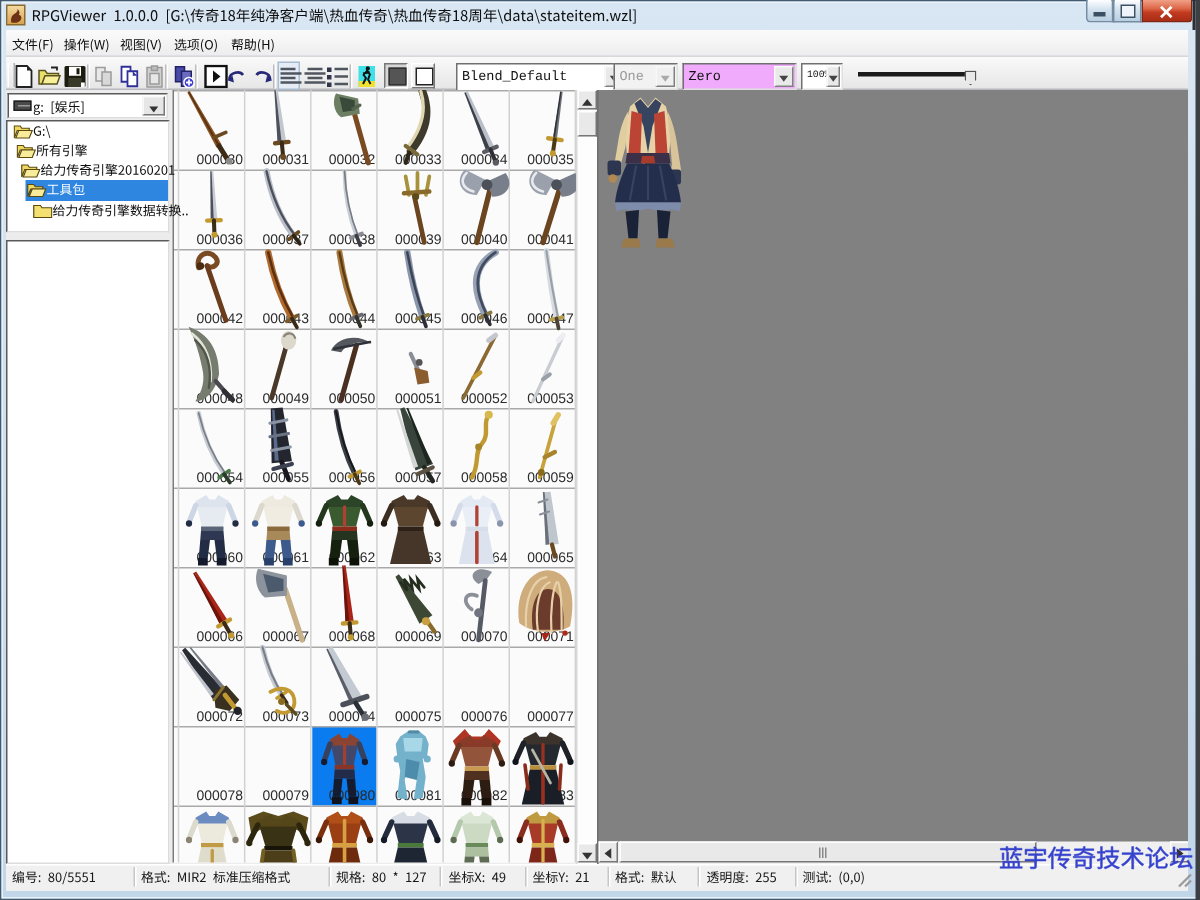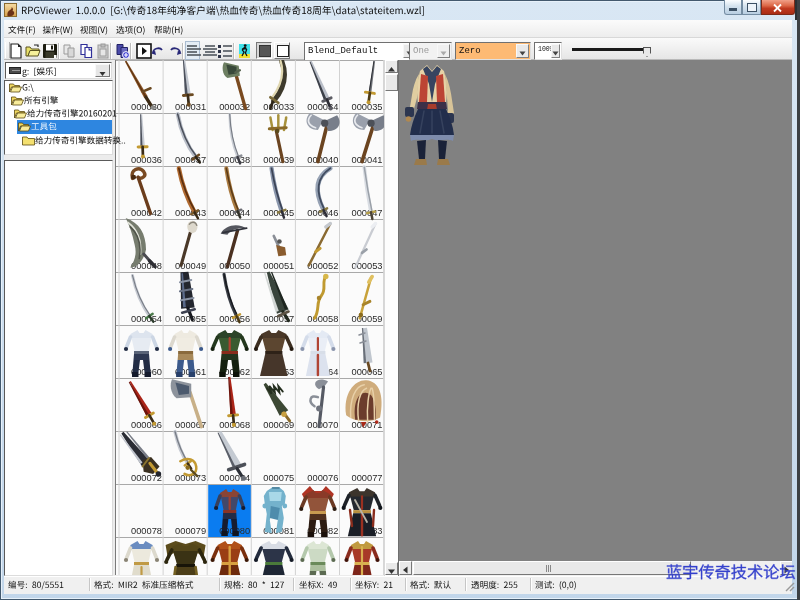--- a/index.html
+++ b/index.html
@@ -120,21 +120,21 @@
     <div class="abs" style="right:1px;top:1px;width:13px;height:14px;background:#e9e9e9;border:1px solid #aaa;border-color:#f8f8f8 #808080 #808080 #f8f8f8;box-sizing:border-box;"><svg width="11" height="12" viewBox="0 0 11 12">
         <path d="M2.5,4.5 L8.5,4.5 L5.5,8.5 Z" fill="#444"></path>
       </svg></div>
   </div>
 <div class="abs" style="left:409px;top:42px;width:43px;height:18px;background:#f2f2f2;border:1px solid #8a8a8a;border-color:#707070 #e0e0e0 #e0e0e0 #707070;box-sizing:border-box;padding-left:39px;">
     <div class="abs" style="left:3px;top:3px;font-size:9px;font-family:&quot;Liberation Mono&quot;,monospace;color:#9a9a9a;white-space:nowrap;">One</div>
     <div class="abs" style="right:1px;top:1px;width:13px;height:14px;background:#f0f0f0;border:1px solid #aaa;border-color:#f8f8f8 #808080 #808080 #f8f8f8;box-sizing:border-box;"><svg width="11" height="12" viewBox="0 0 11 12">
         <path d="M2.5,4.5 L8.5,4.5 L5.5,8.5 Z" fill="#aaa"></path>
       </svg></div>
   </div>
-<div class="abs" style="left:455px;top:42px;width:76px;height:18px;background:#fdba74;border:1px solid #8a8a8a;border-color:#707070 #e0e0e0 #e0e0e0 #707070;box-sizing:border-box;text-align:right;">
+<div class="abs" style="left:455px;top:42px;width:76px;height:18px;background:#f0abfc;border:1px solid #8a8a8a;border-color:#707070 #e0e0e0 #e0e0e0 #707070;box-sizing:border-box;text-align:right;">
     <div class="abs" style="left:3px;top:3px;font-size:9px;font-family:&quot;Liberation Mono&quot;,monospace;color:#111;white-space:nowrap;">Zero</div>
     <div class="abs" style="right:1px;top:1px;width:13px;height:14px;background:#e9e9e9;border:1px solid #aaa;border-color:#f8f8f8 #808080 #808080 #f8f8f8;box-sizing:border-box;"><svg width="11" height="12" viewBox="0 0 11 12">
         <path d="M2.5,4.5 L8.5,4.5 L5.5,8.5 Z" fill="#444"></path>
       </svg></div>
   </div>
 <div class="abs" style="left:534px;top:42px;width:28px;height:18px;background:#fff;border:1px solid #8a8a8a;border-color:#707070 #e0e0e0 #e0e0e0 #707070;box-sizing:border-box;">
     <div class="abs" style="left:3px;top:3px;font-size:6.5px;font-family:&quot;Liberation Mono&quot;,monospace;color:#111;white-space:nowrap;">100%</div>
     <div class="abs" style="right:1px;top:1px;width:9px;height:14px;background:#e9e9e9;border:1px solid #aaa;border-color:#f8f8f8 #808080 #808080 #f8f8f8;box-sizing:border-box;"><svg width="7" height="12" viewBox="0 0 7 12">
         <path d="M0.5,4.5 L6.5,4.5 L3.5,8.5 Z" fill="#444"></path>
       </svg></div>

